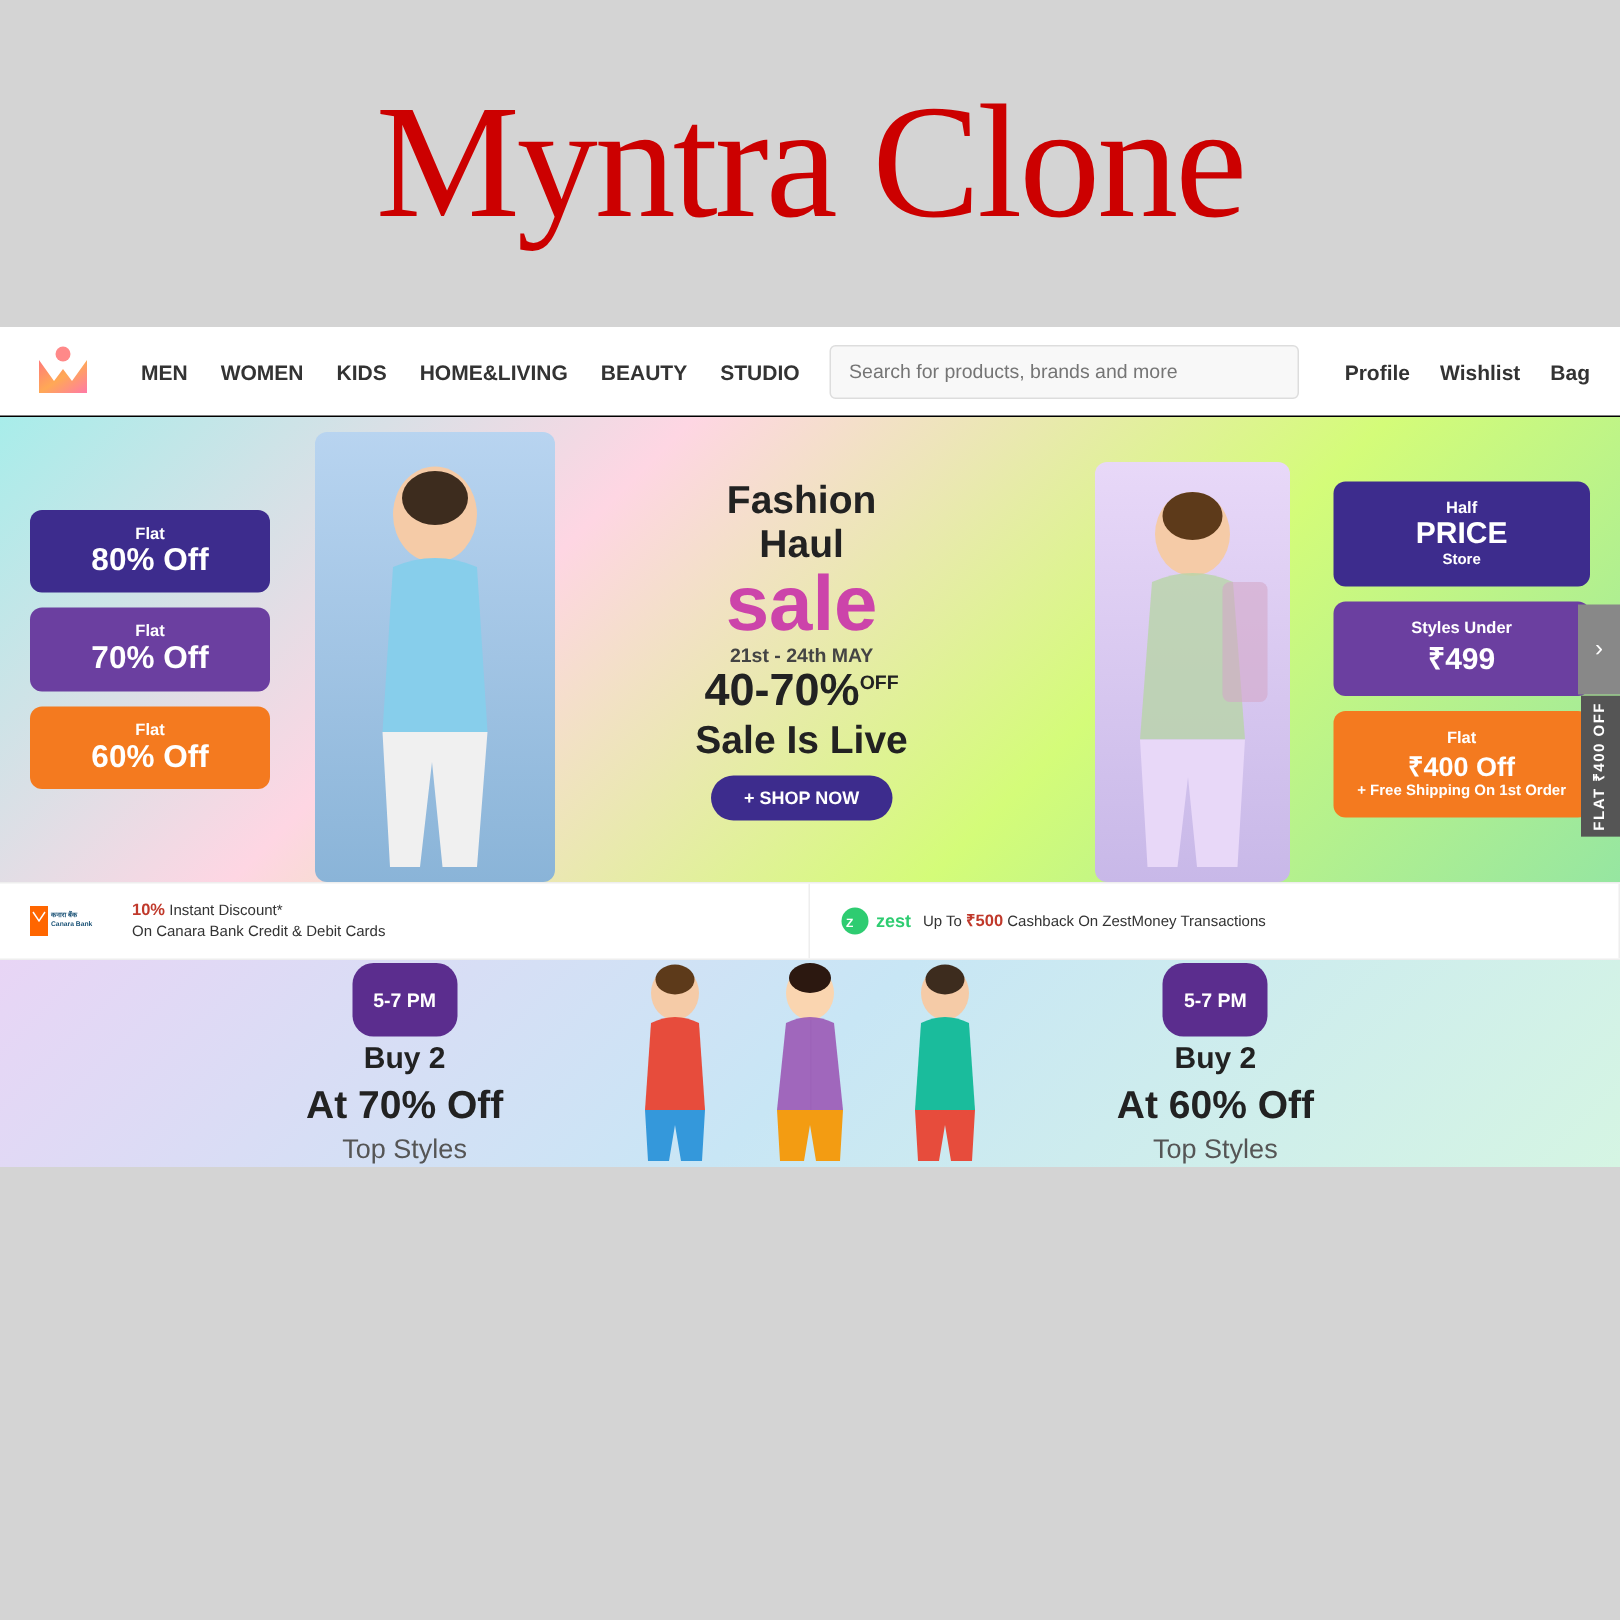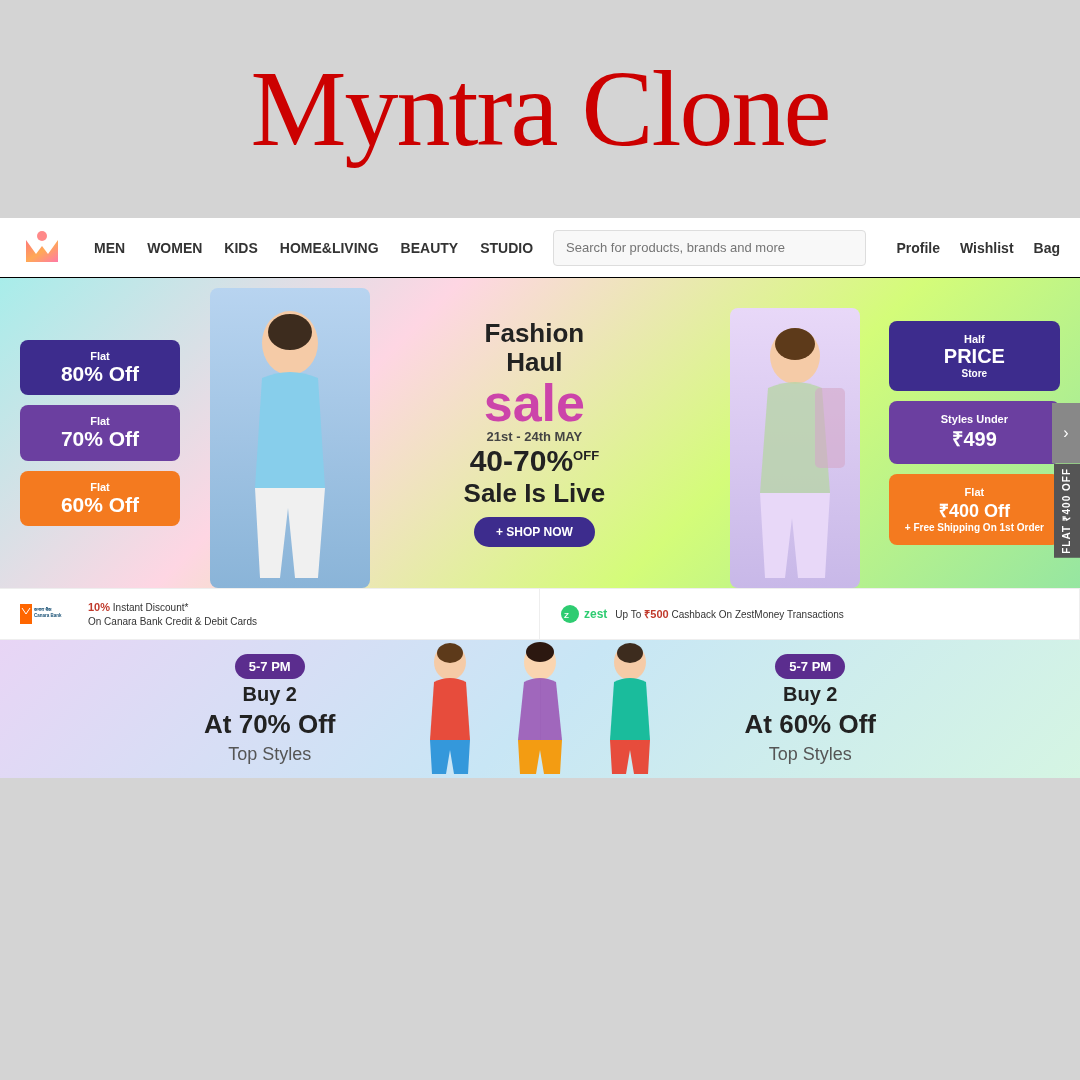--- a/index.html
+++ b/index.html
@@ -308,21 +308,21 @@
       display: flex;
       flex-direction: column;
       align-items: center;
       gap: 4px;
       flex: 1;
       text-align: center;
     }
     .time-badge {
       background: #5b2d8e;
       color: white;
-      padding: 5px 14px;
+      padding: 17px 14px;
       border-radius: 14px;
       font-size: 13px;
       font-weight: 700;
     }
     .bottom-offer-title {
       font-size: 20px;
       font-weight: 800;
       color: #222;
       line-height: 1.1;
     }

